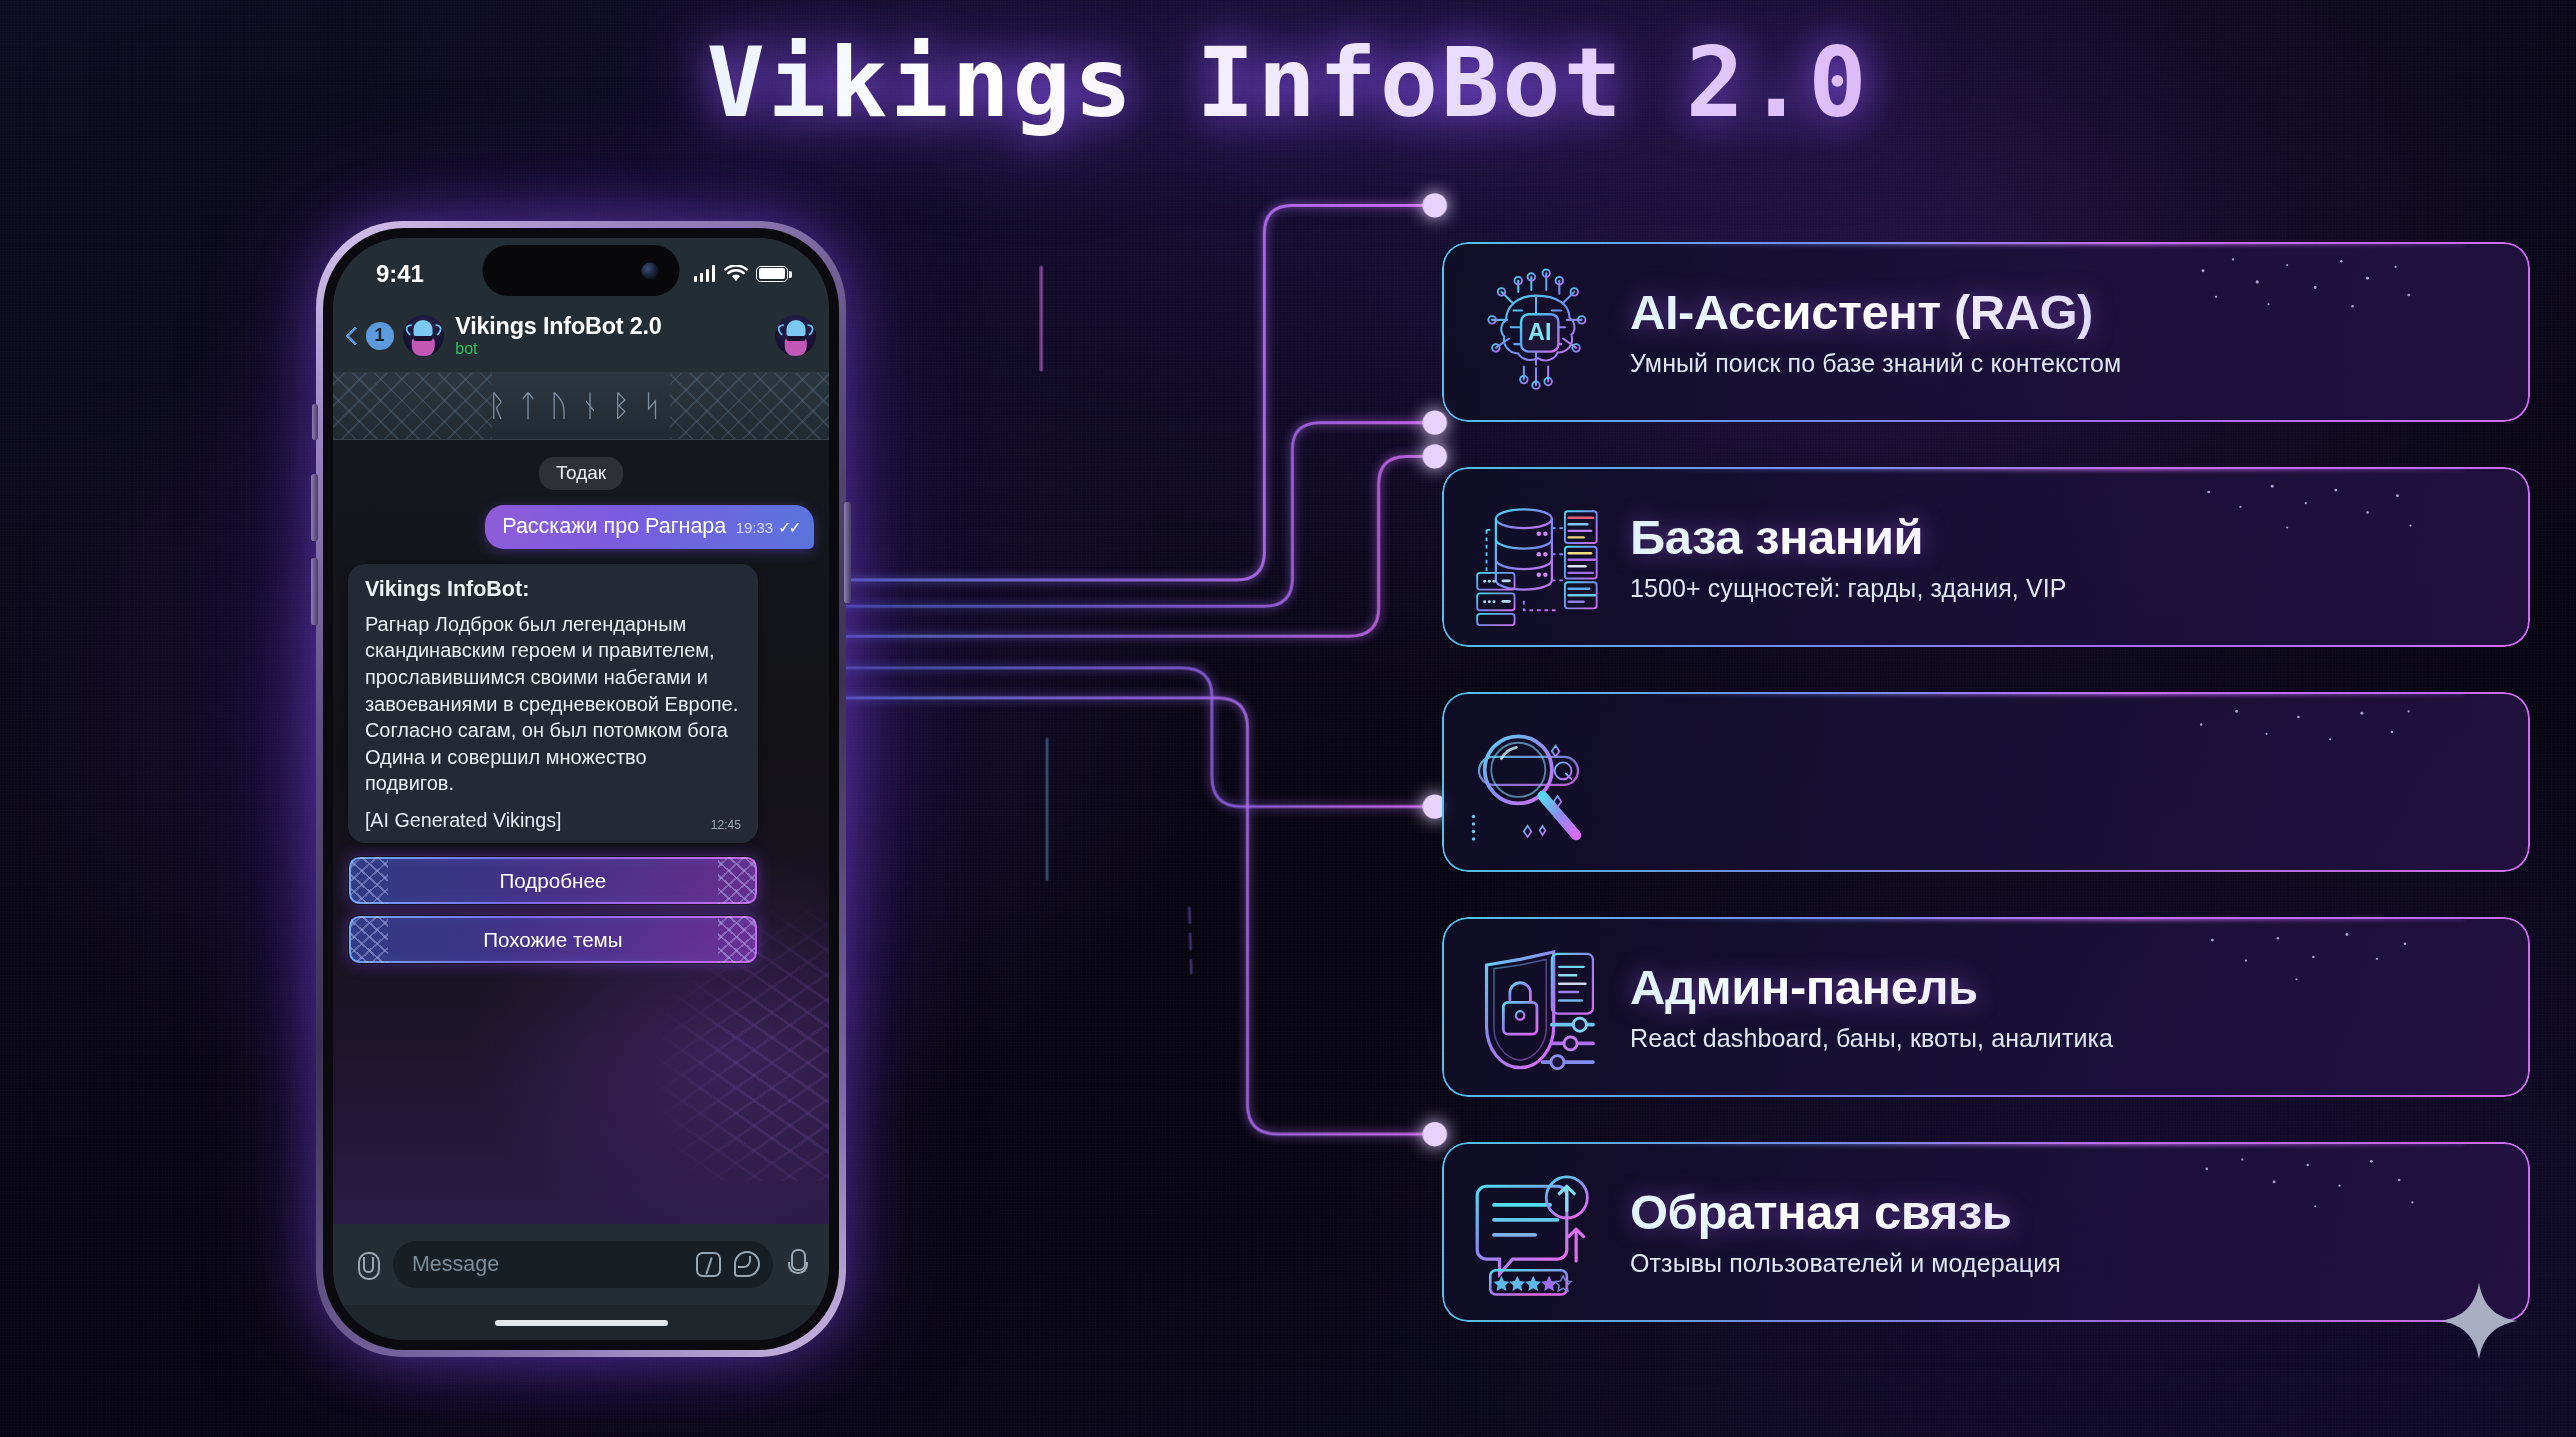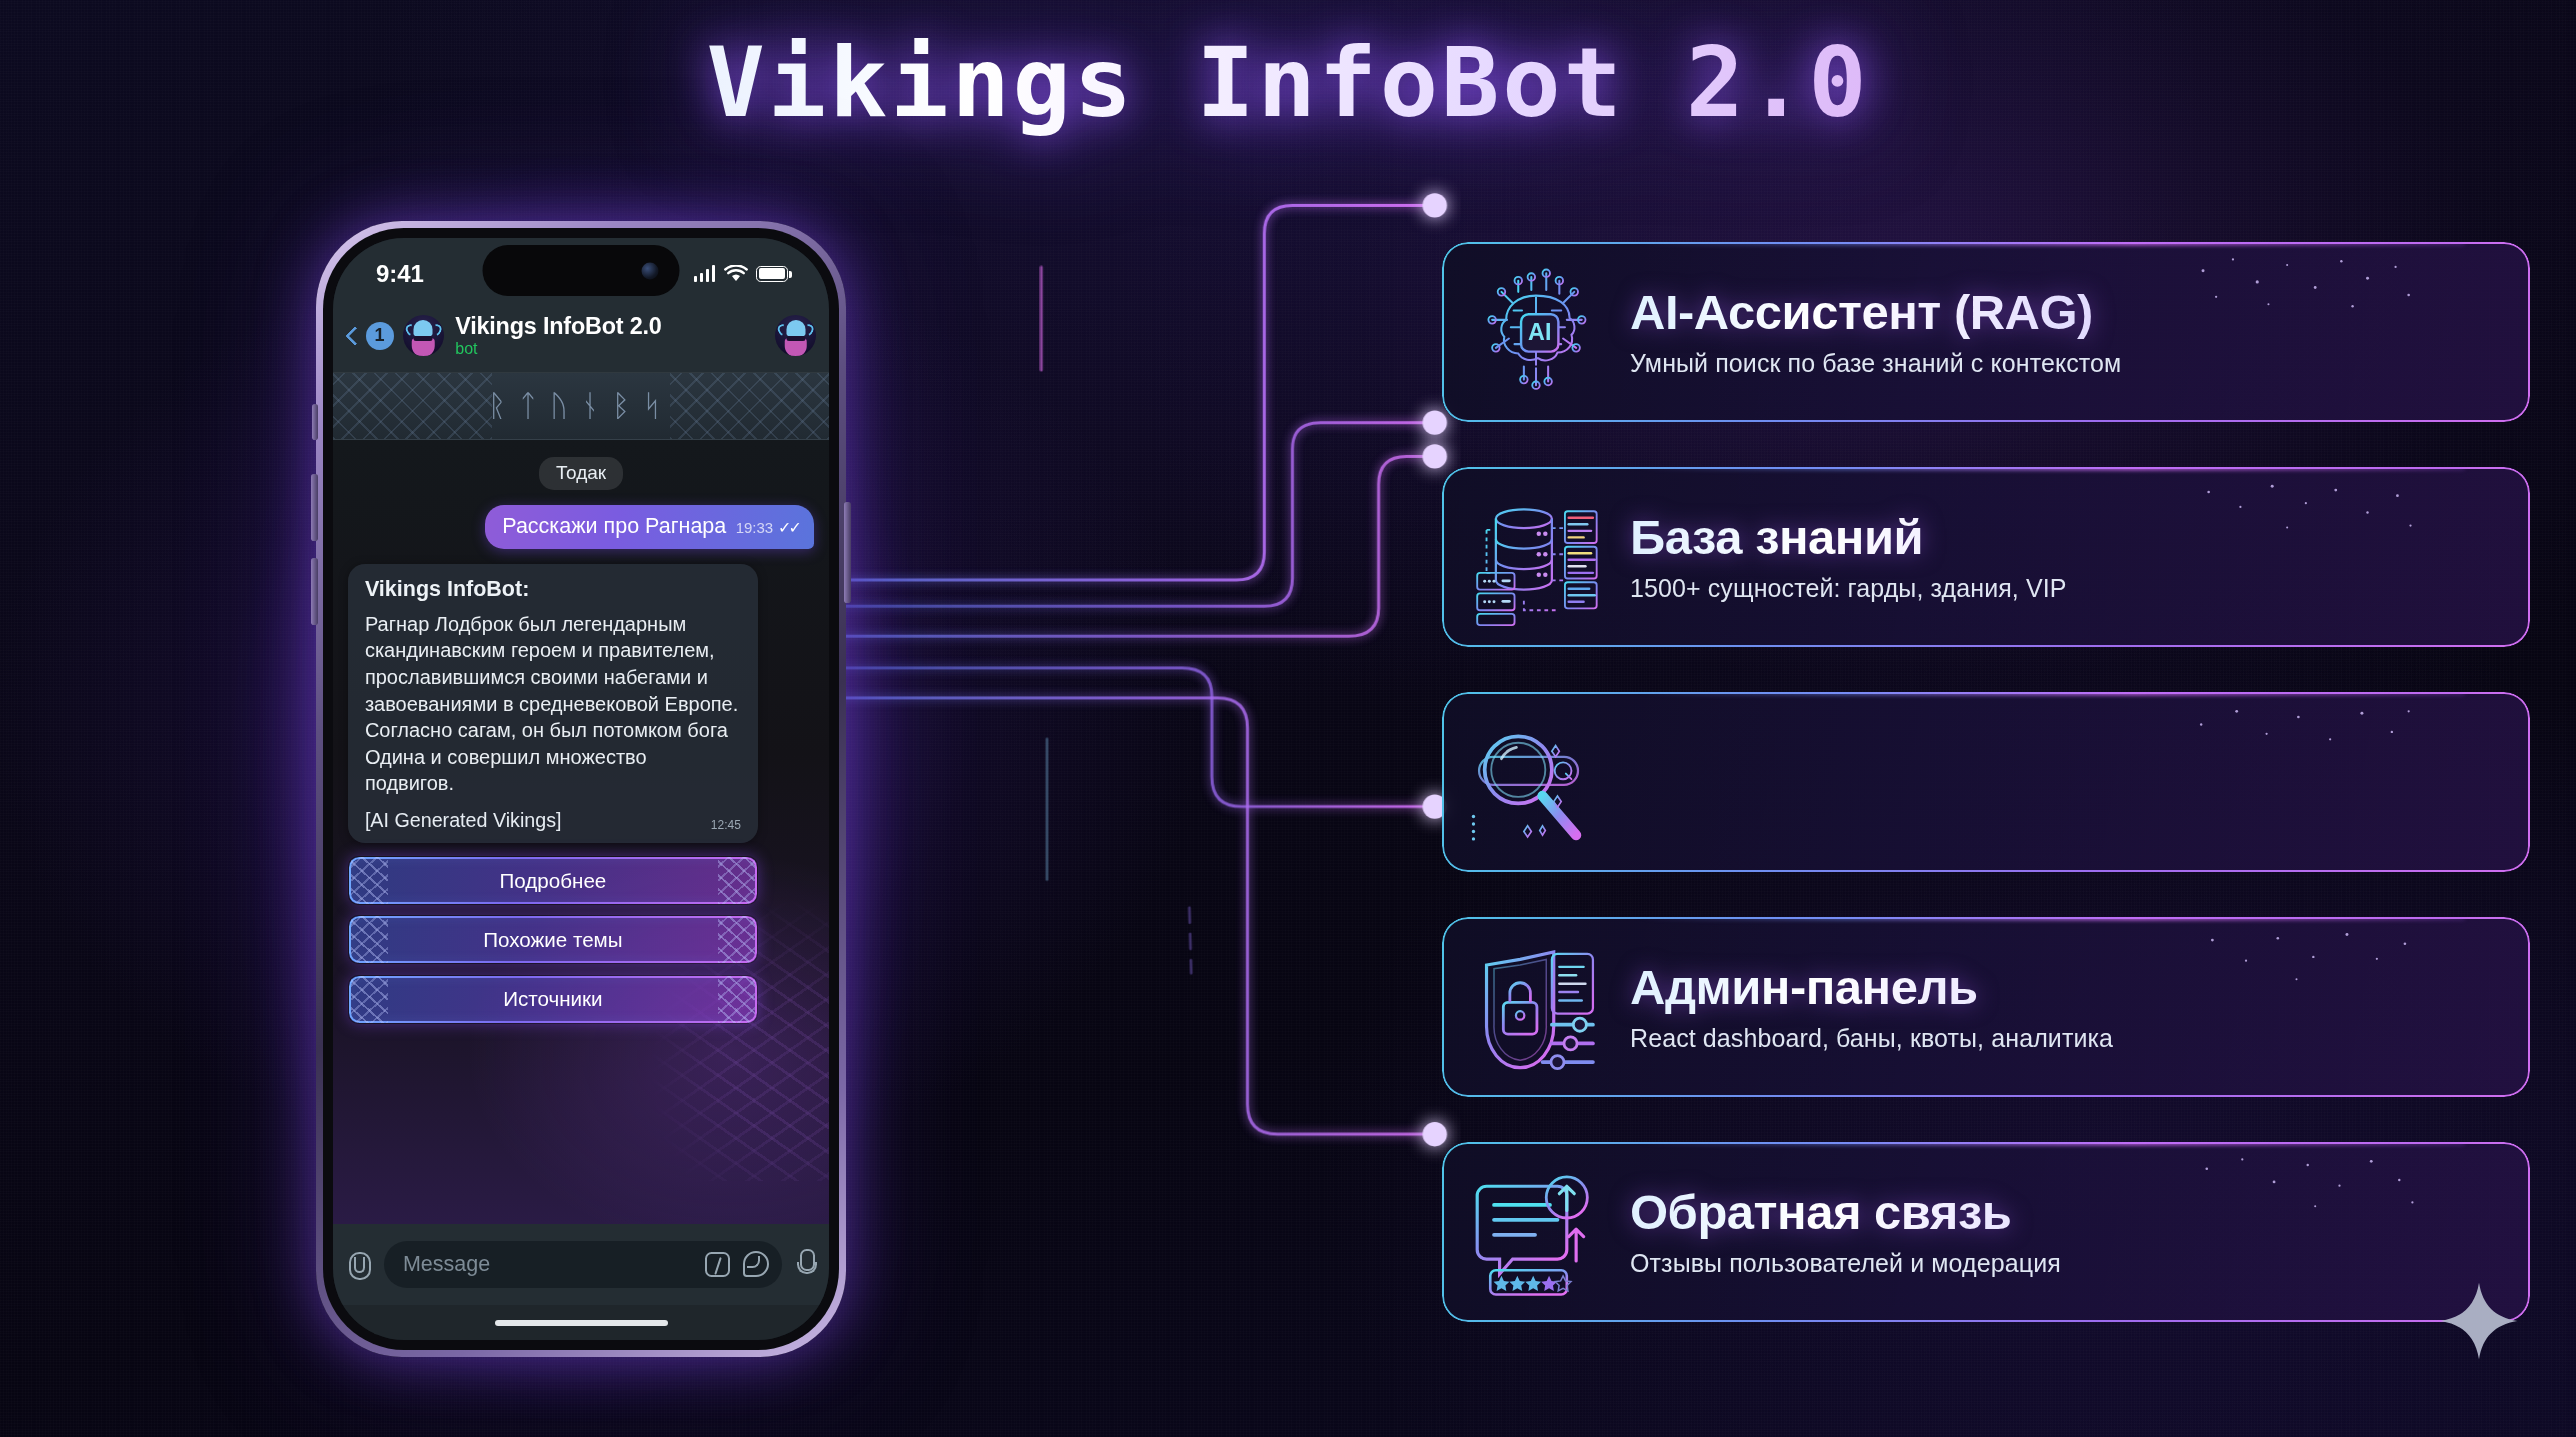--- a/index.html
+++ b/index.html
@@ -213,21 +213,21 @@
   .kb-btn .knot-end { position:absolute; top:0; bottom:0; width: 37px; opacity:.75;
      background-image: repeating-linear-gradient(42deg, rgba(190,200,255,0.55) 0 1.9px, rgba(0,0,0,0) 1.9px 10.3px),
                        repeating-linear-gradient(-42deg, rgba(190,200,255,0.45) 0 1.9px, rgba(0,0,0,0) 1.9px 10.3px); }
   .kb-btn .knot-end.l { left: 1.9px; }
   .kb-btn .knot-end.r { right: 1.9px; }
   .kb-btn span { position: relative; z-index: 2; }
 
   
   #input-bar {
     height: 81px; background: #242d33;
-    display: flex; align-items: center; gap: 13px; padding: 0 12px;
+    display: flex; align-items: center; gap: 13px; padding: 0 21px;
   }
   #clip-icon { width: 26px; height: 28px; position: relative; flex: 0 0 auto; }
   #clip-icon::before { content:""; position:absolute; left:3.7px; top:1.9px; width:18px; height:24px;
      border: 2.8px solid #97a6b1; border-radius: 10.3px; }
   #clip-icon::after { content:""; position:absolute; left:9.4px; top:6.6px; width:6.6px; height:14px;
      border: 2.8px solid #97a6b1; border-top:none; border-radius: 0 0 5.6px 5.6px; }
   #input-field {
     flex: 1; height: 47px; border-radius: 23.4px; background: #171f25;
     display: flex; align-items: center; padding: 0 13px 0 19px; gap: 13px;
   }
@@ -460,25 +460,20 @@
           <div id="kb">
             <div class="kb-btn">
               <span class="knot-end l"></span>
               <span class="knot-end r"></span>
               <span>Подробнее</span>
             </div>
             <div class="kb-btn">
               <span class="knot-end l"></span>
               <span class="knot-end r"></span>
               <span>Похожие темы</span>
-            </div>
-            <div class="kb-btn">
-              <span class="knot-end l"></span>
-              <span class="knot-end r"></span>
-              <span>Источники</span>
             </div>
           </div>
         </div>
 
         <div id="input-bar">
           <span id="clip-icon"></span>
           <div id="input-field">
             <span id="input-placeholder">Message</span>
             <span class="slash-icon"></span>
             <span class="sticker-icon"></span>

